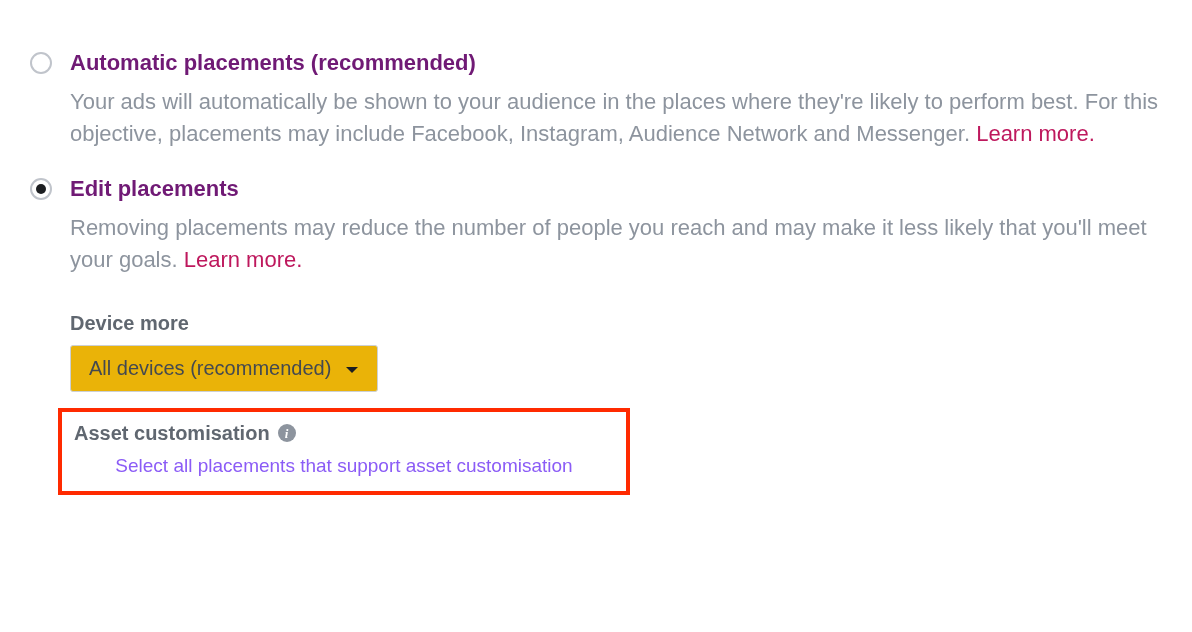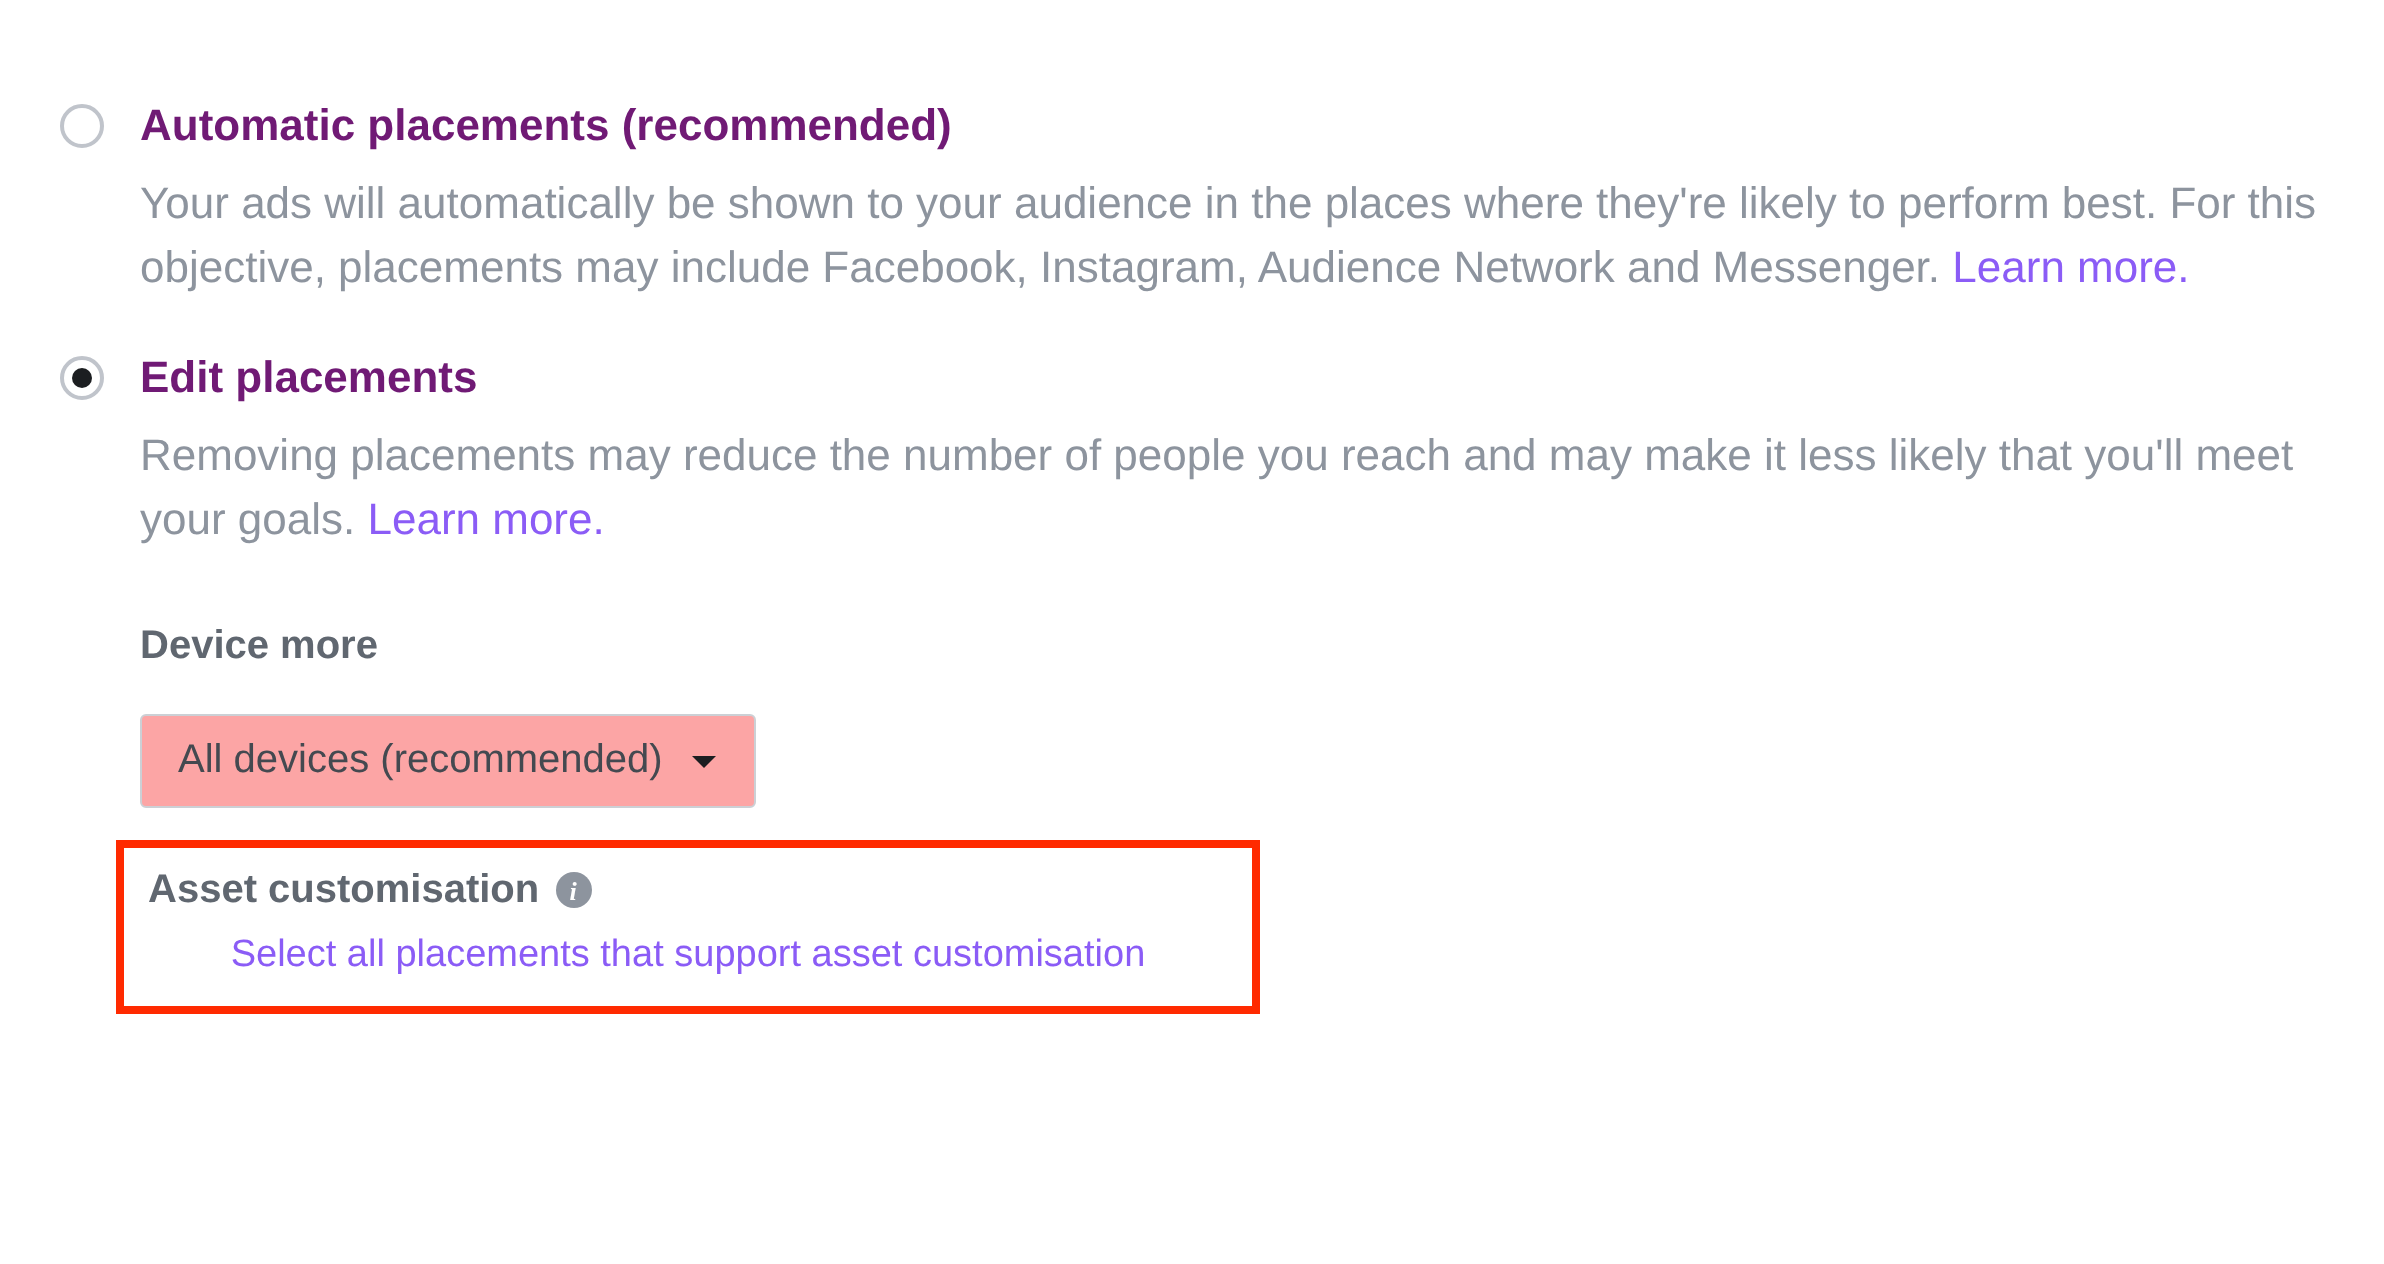--- a/index.html
+++ b/index.html
@@ -44,44 +44,43 @@
       font-weight: 700;
       color: #701a75;
       margin-bottom: 10px;
     }
     .option-desc {
       font-size: 22px;
       line-height: 1.45;
       color: #8d949e;
     }
     .link {
-      color: #8b5cf6;
+      color: #be185d;
       cursor: pointer;
     }
     .sub-section {
       margin-left: 40px;
       margin-top: 36px;
     }
     .sub-heading {
       font-size: 20px;
       font-weight: 700;
       color: #606770;
       margin-bottom: 10px;
     }
     .dropdown {
       display: inline-flex;
       align-items: center;
       border: 1px solid #ccd0d5;
-      background: #fca5a5;
+      background: #eab308;
       border-radius: 3px;
       padding: 11px 18px;
       cursor: pointer;
       font-size: 20px;
       color: #444950;
-      margin-top: 12px;
     }
     .caret {
       display: inline-block;
       margin-left: 14px;
     }
     .highlight-box {
       border: 4px solid #ff2a00;
       padding: 10px 12px 14px 12px;
       margin-left: 28px;
       margin-top: 16px;

